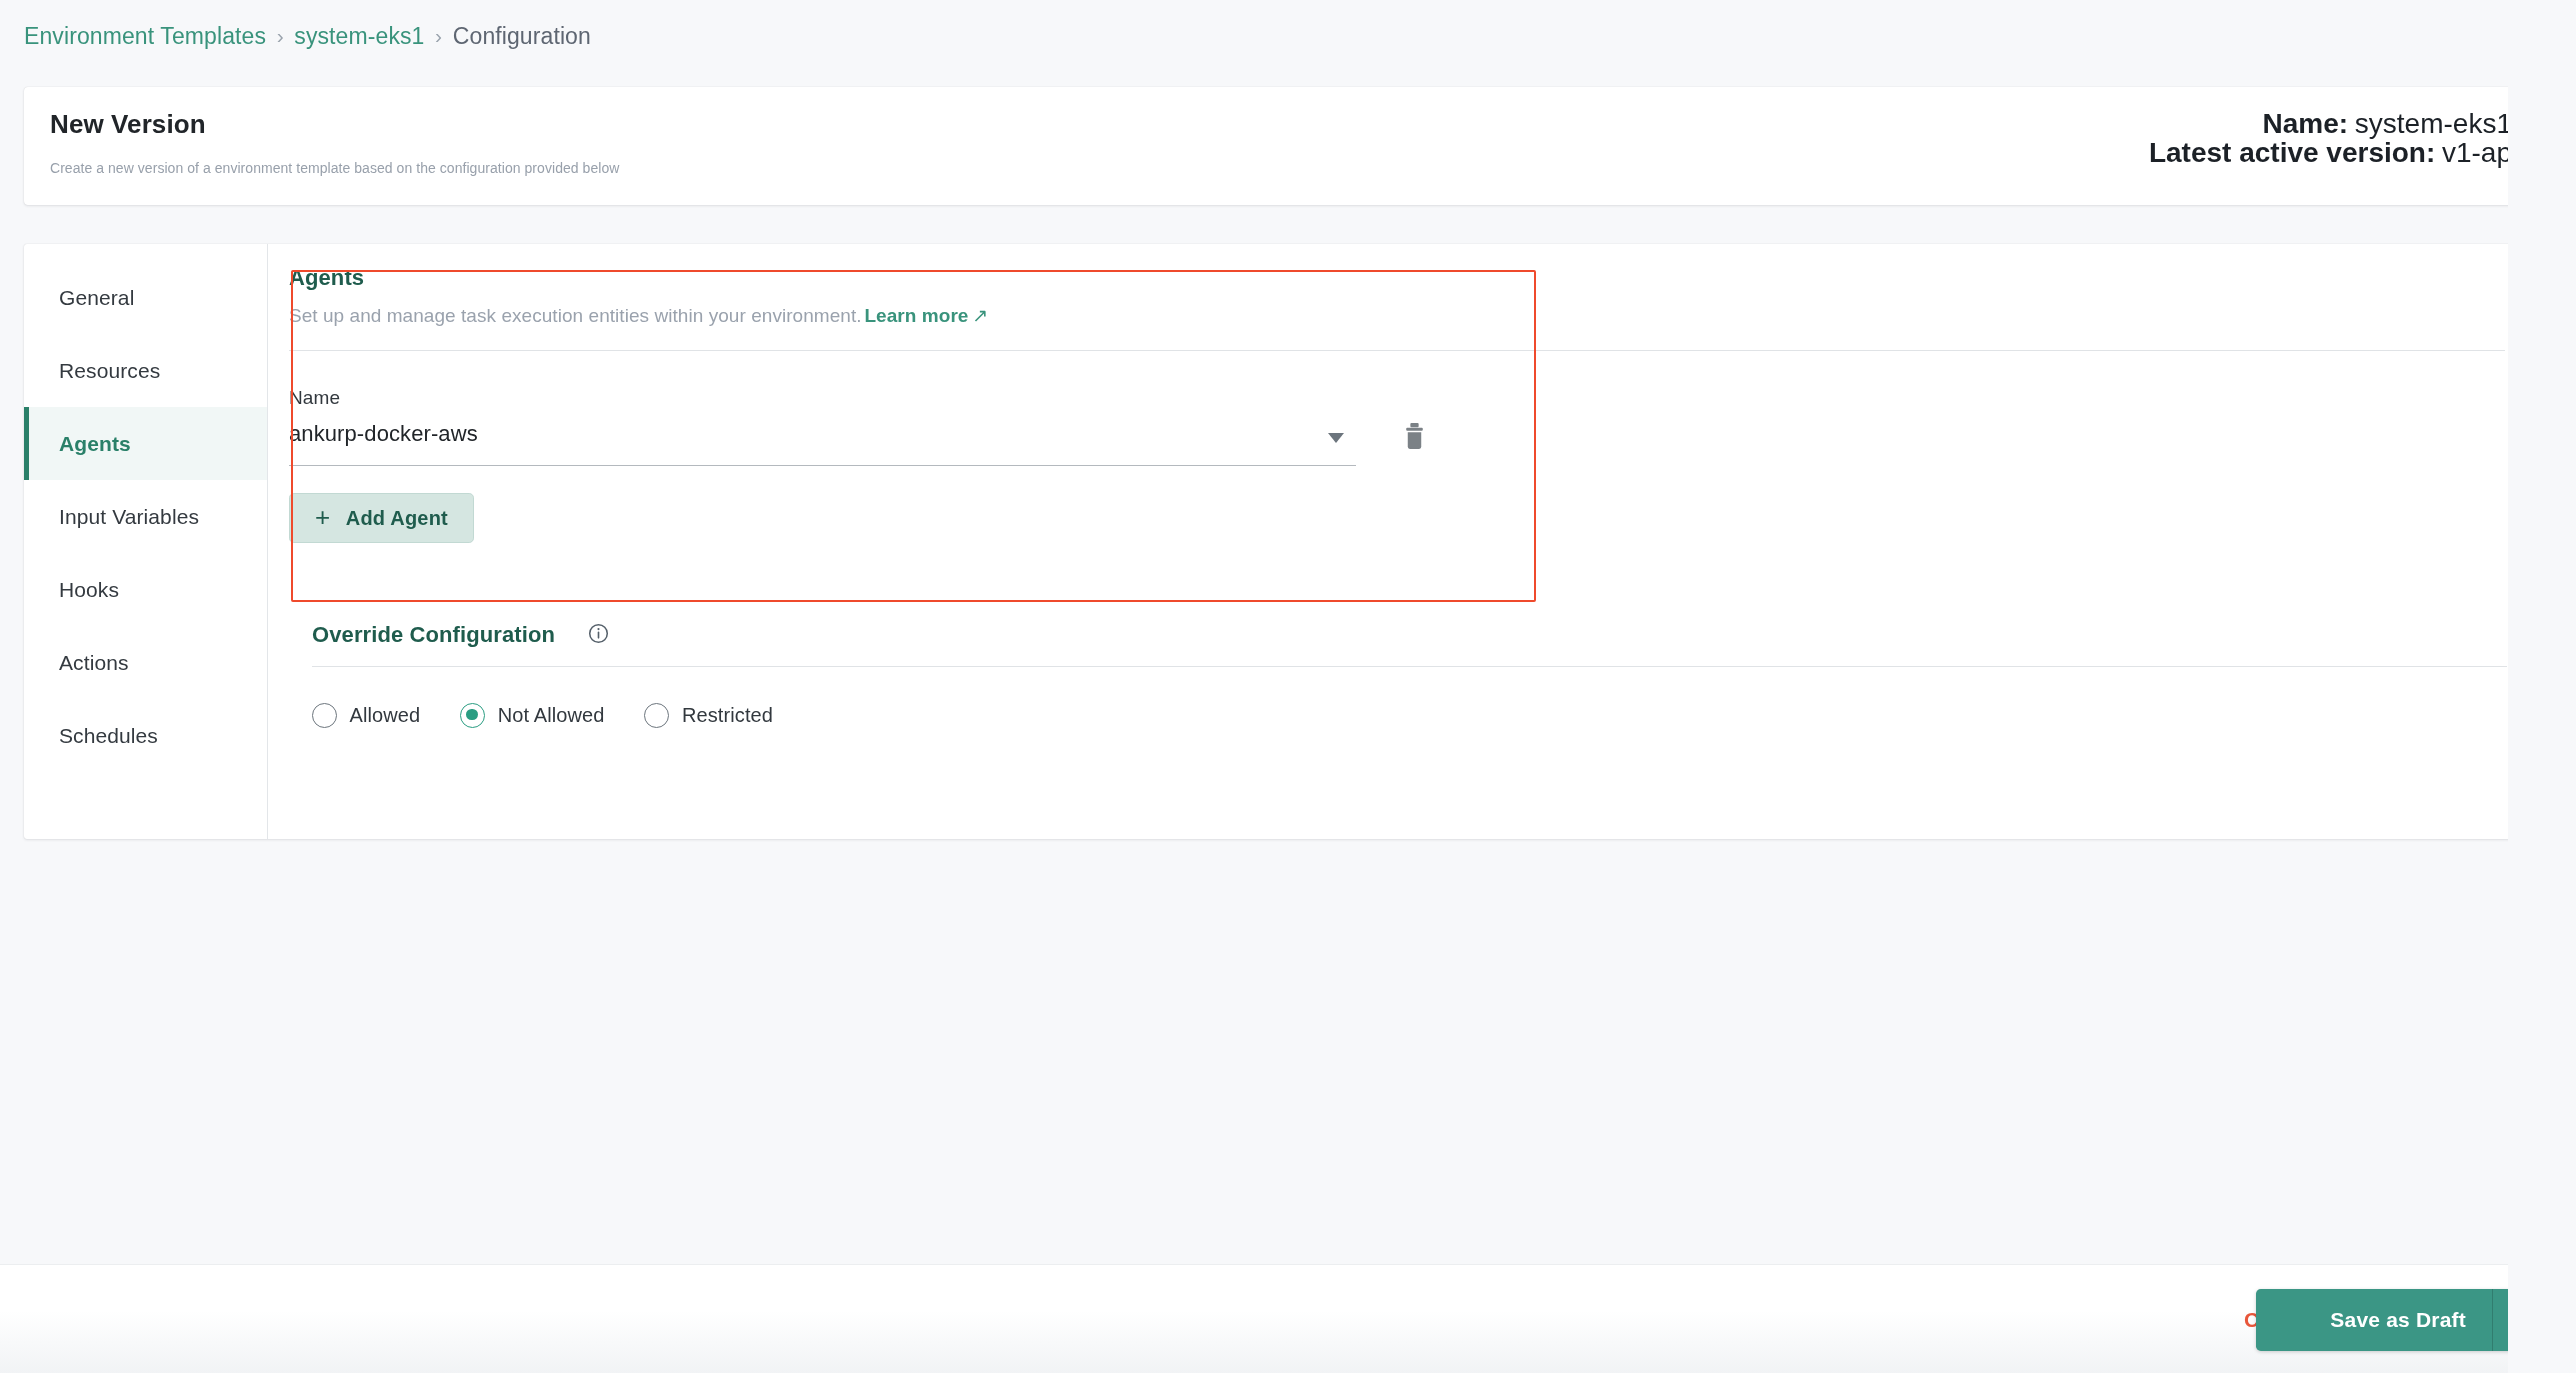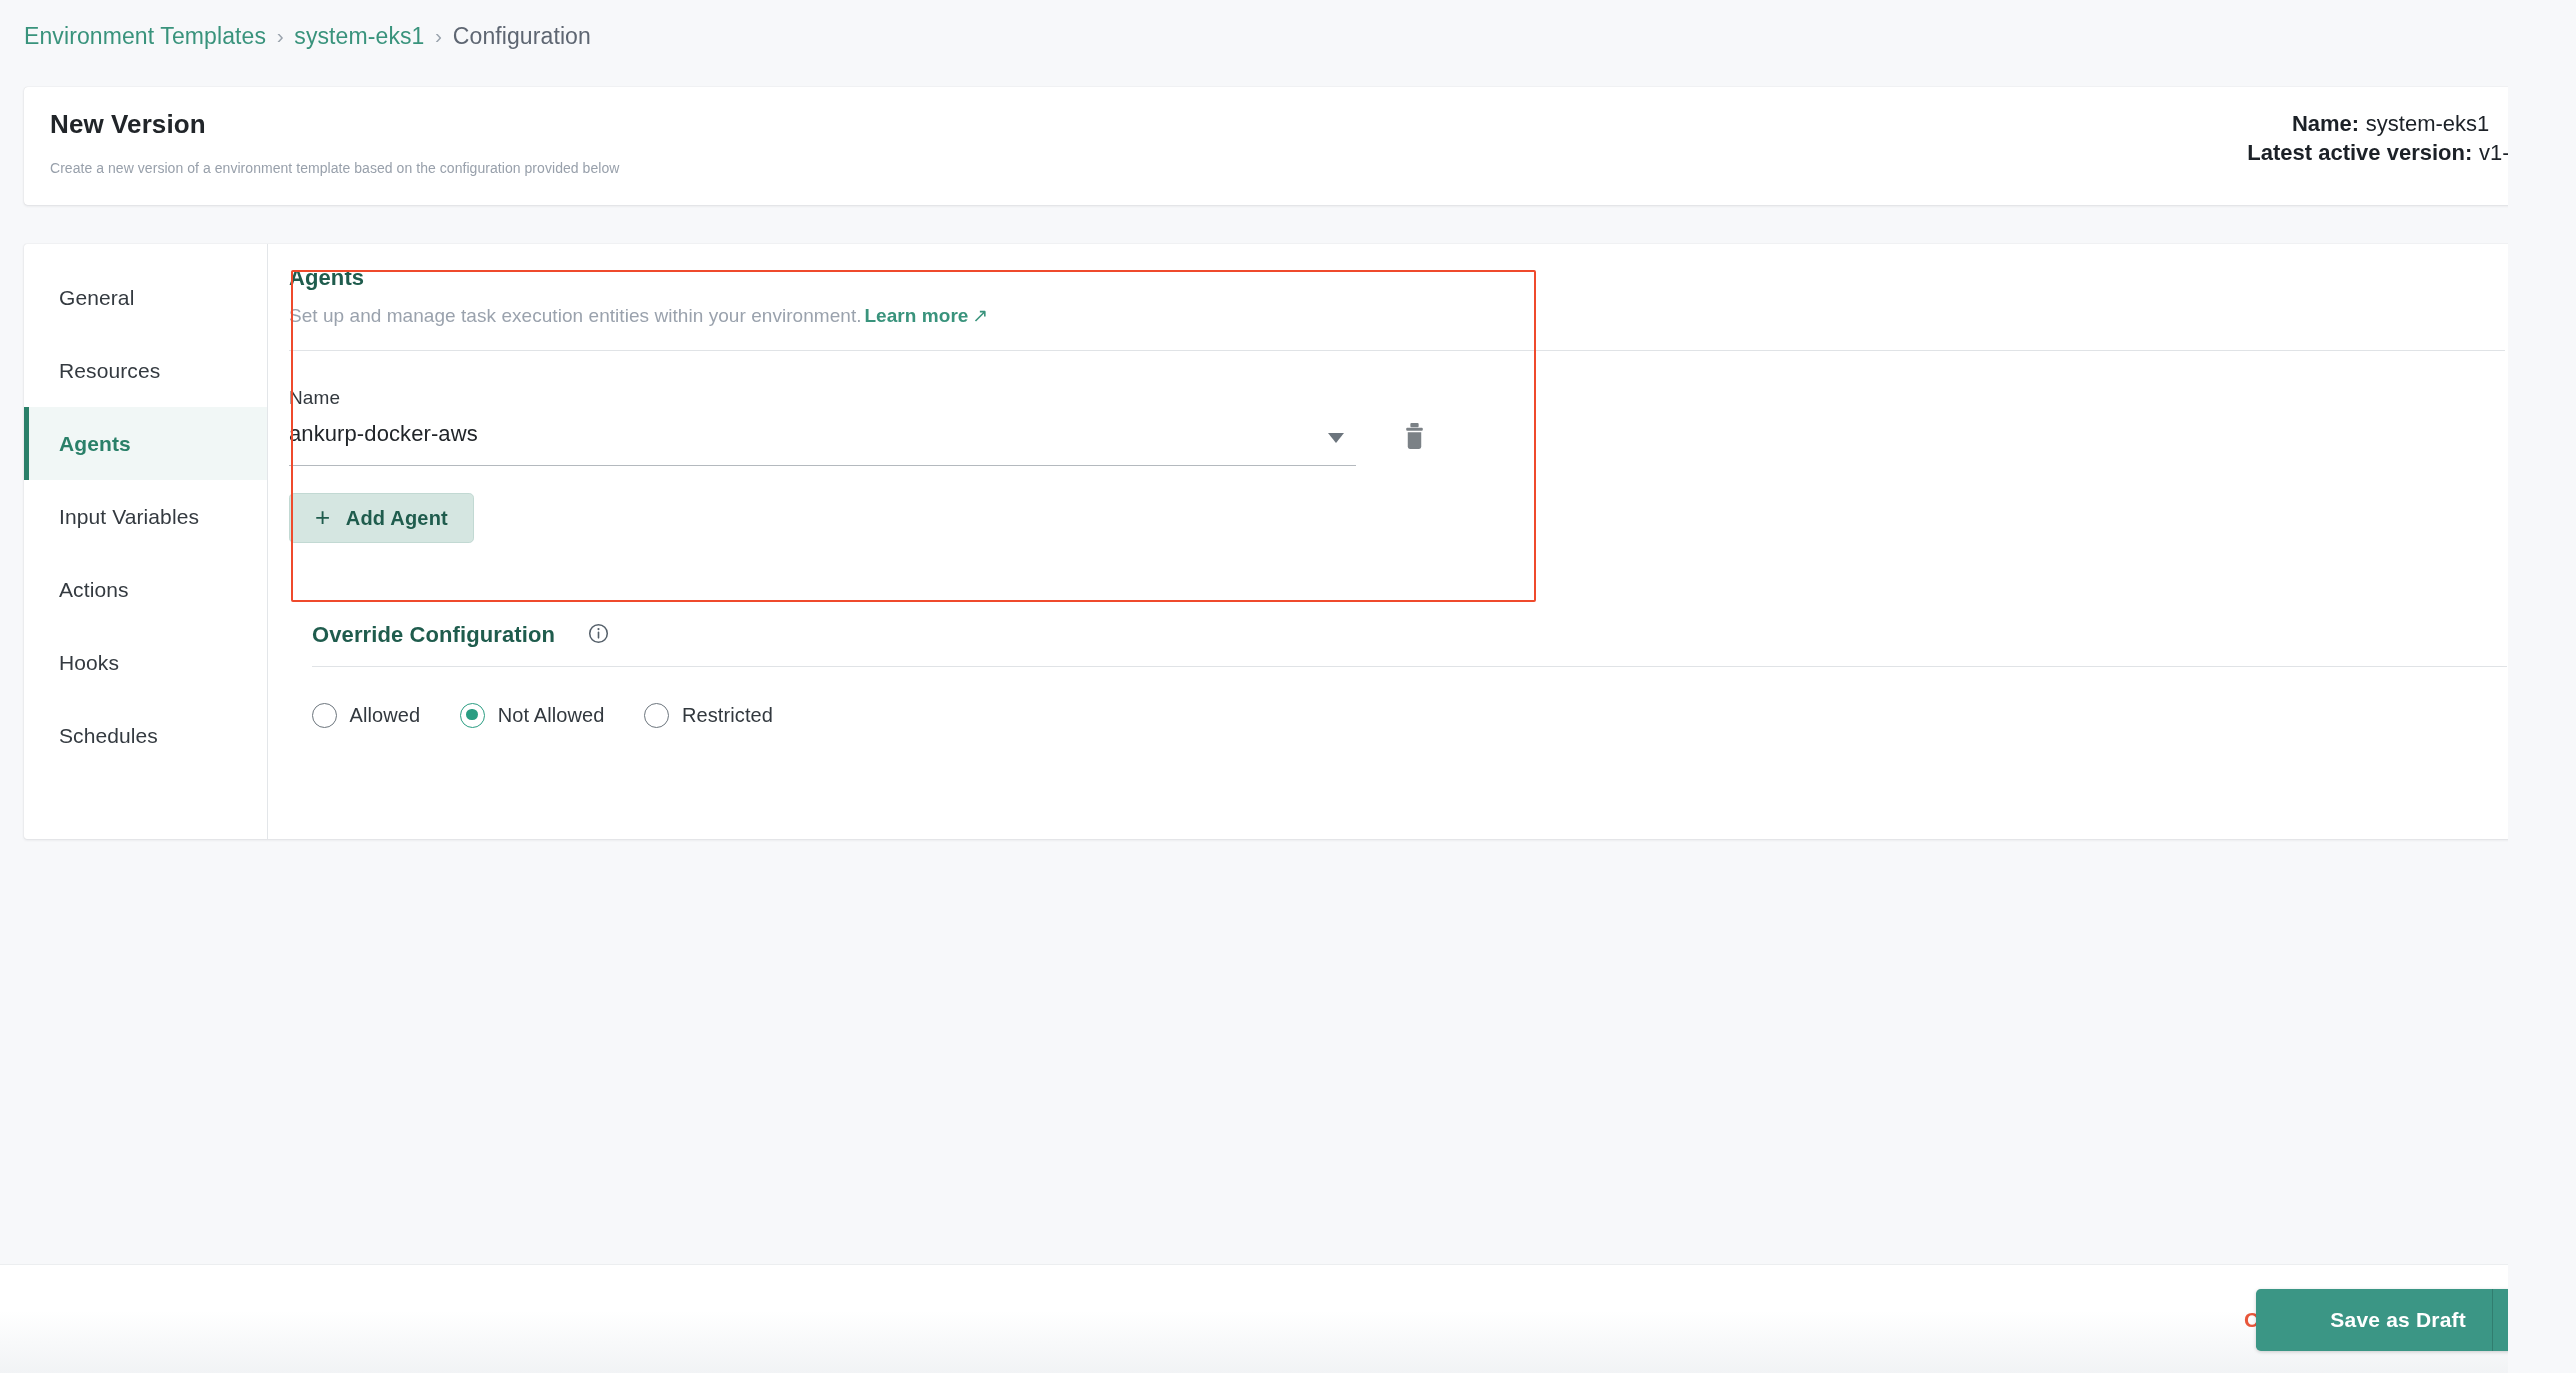--- a/index.html
+++ b/index.html
@@ -67,24 +67,24 @@
   .hc-sub {
     position: absolute;
     left: 26px;
     top: 73px;
     font-size: 14px;
     color: #98a0ab;
     letter-spacing: 0.05px;
   }
   .hc-meta {
     position: absolute;
-    right: 8px;
+    right: 30px;
     top: 22px;
-    text-align: center;
-    font-size: 22px;
+    text-align: right;
+    font-size: 28px;
     color: #1c2127;
     line-height: 29px;
   }
   .hc-meta-row { display: block; white-space: nowrap; }
   .hc-meta-row .k { font-weight: bold; }
   .hc-meta-row .v { font-weight: normal; margin-left: 6.7px; }
 
   
   .main-card {
     position: absolute;
@@ -416,24 +416,24 @@
       <div class="nav-item">
           <span>Resources</span>
         </div>
       <div class="nav-item active">
           <span>Agents</span>
         </div>
       <div class="nav-item">
           <span>Input Variables</span>
         </div>
       <div class="nav-item">
+          <span>Hooks</span>
+        </div>
+      <div class="nav-item">
           <span>Actions</span>
-        </div>
-      <div class="nav-item">
-          <span>Hooks</span>
         </div>
       <div class="nav-item">
           <span>Schedules</span>
         </div>
     </aside>
 
     <div class="content">
 
       <h2 class="sec-title agents-title">Agents</h2>
       <p class="sec-sub agents-sub">

